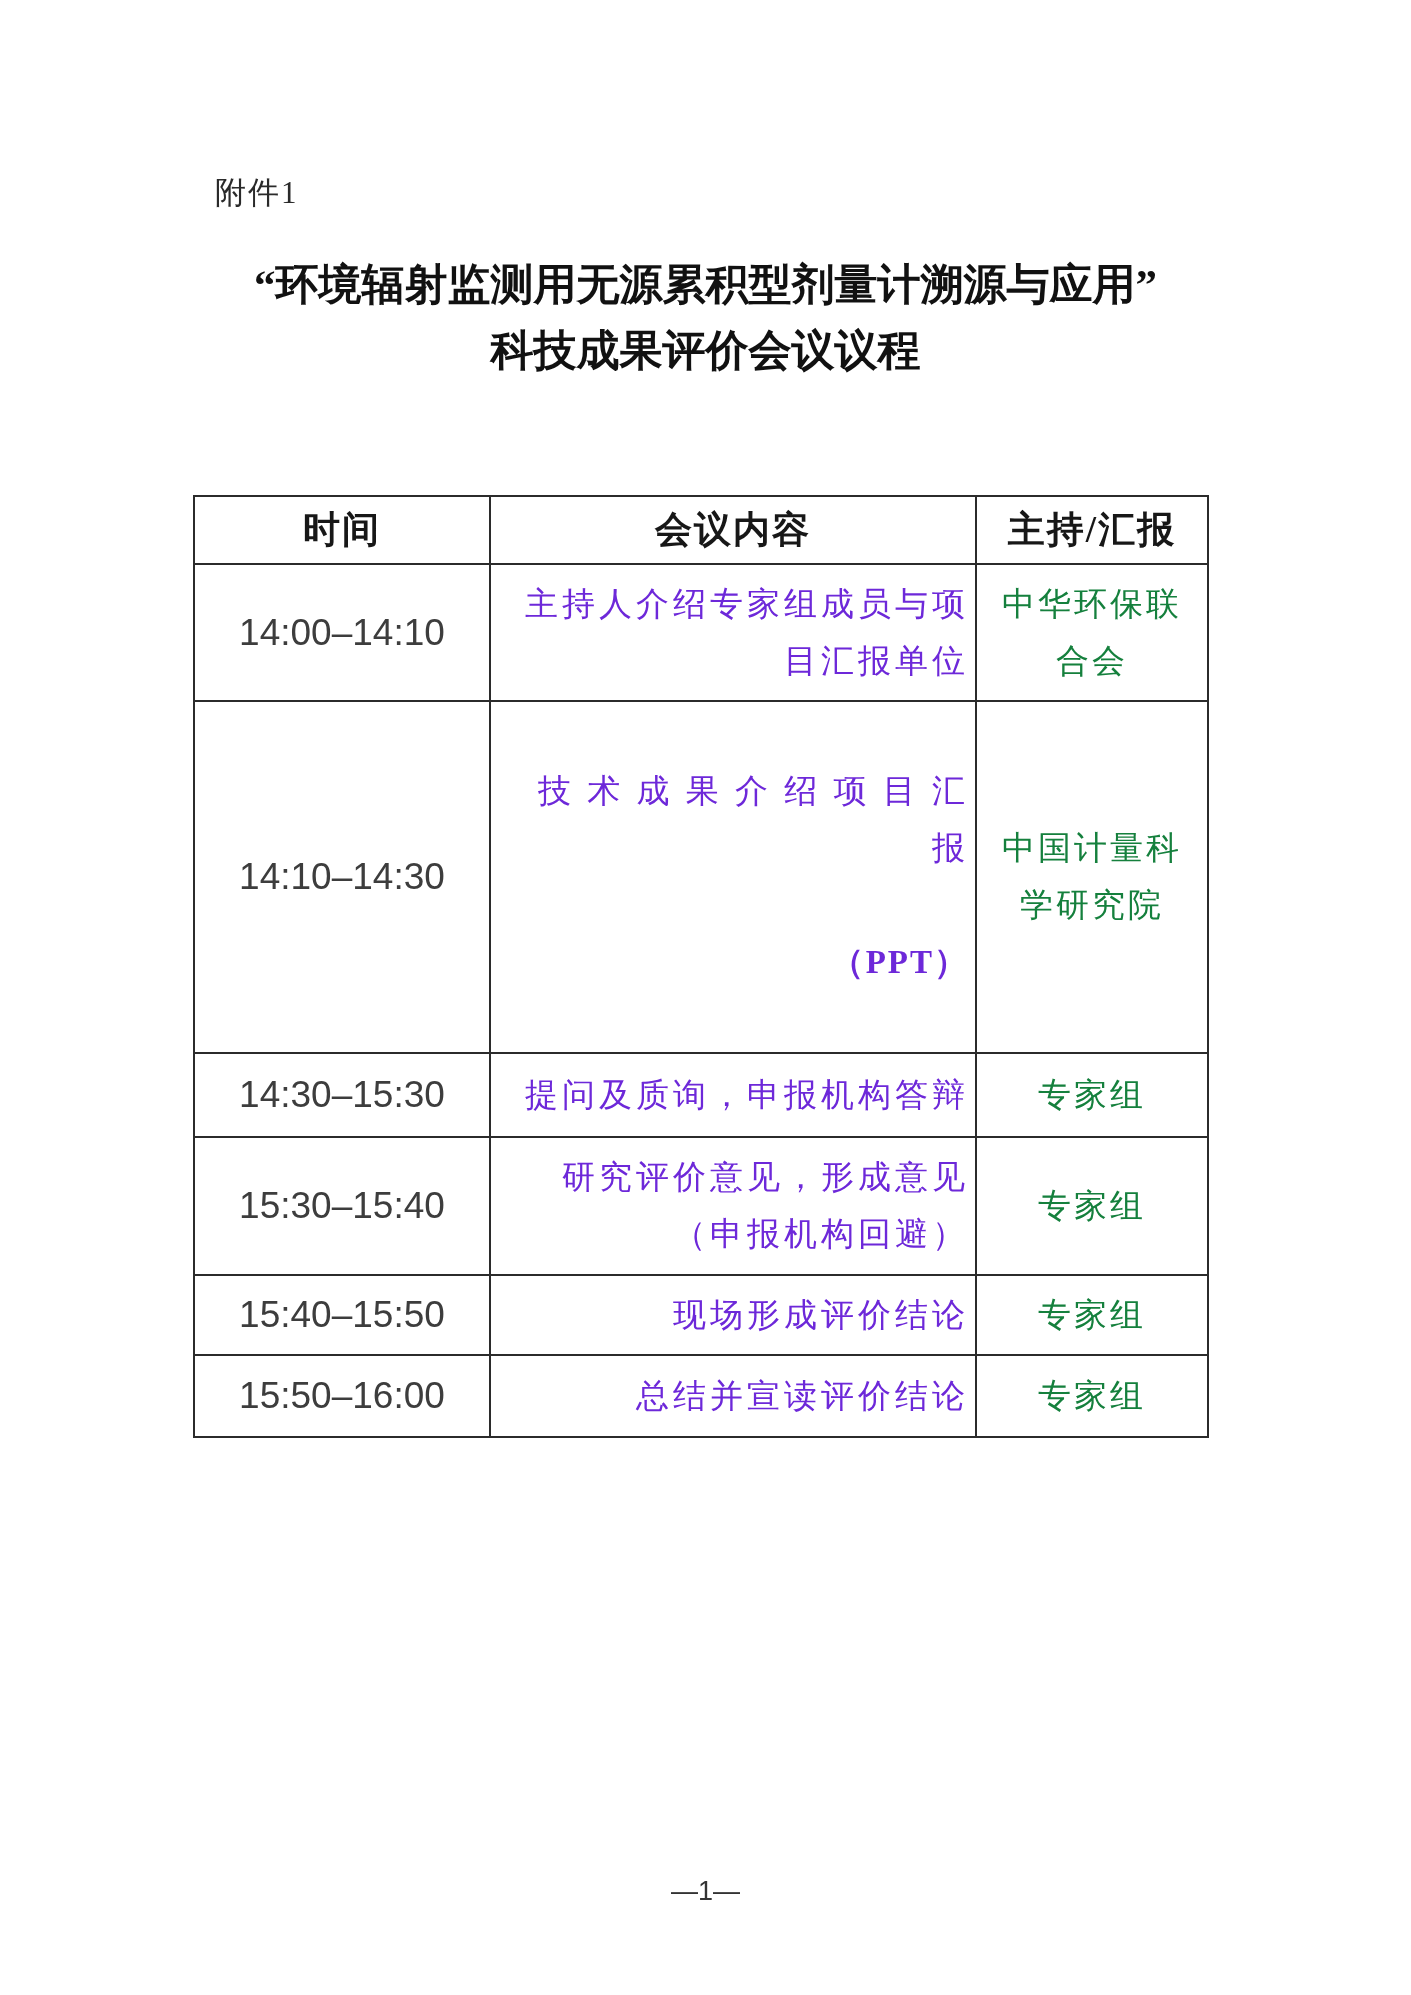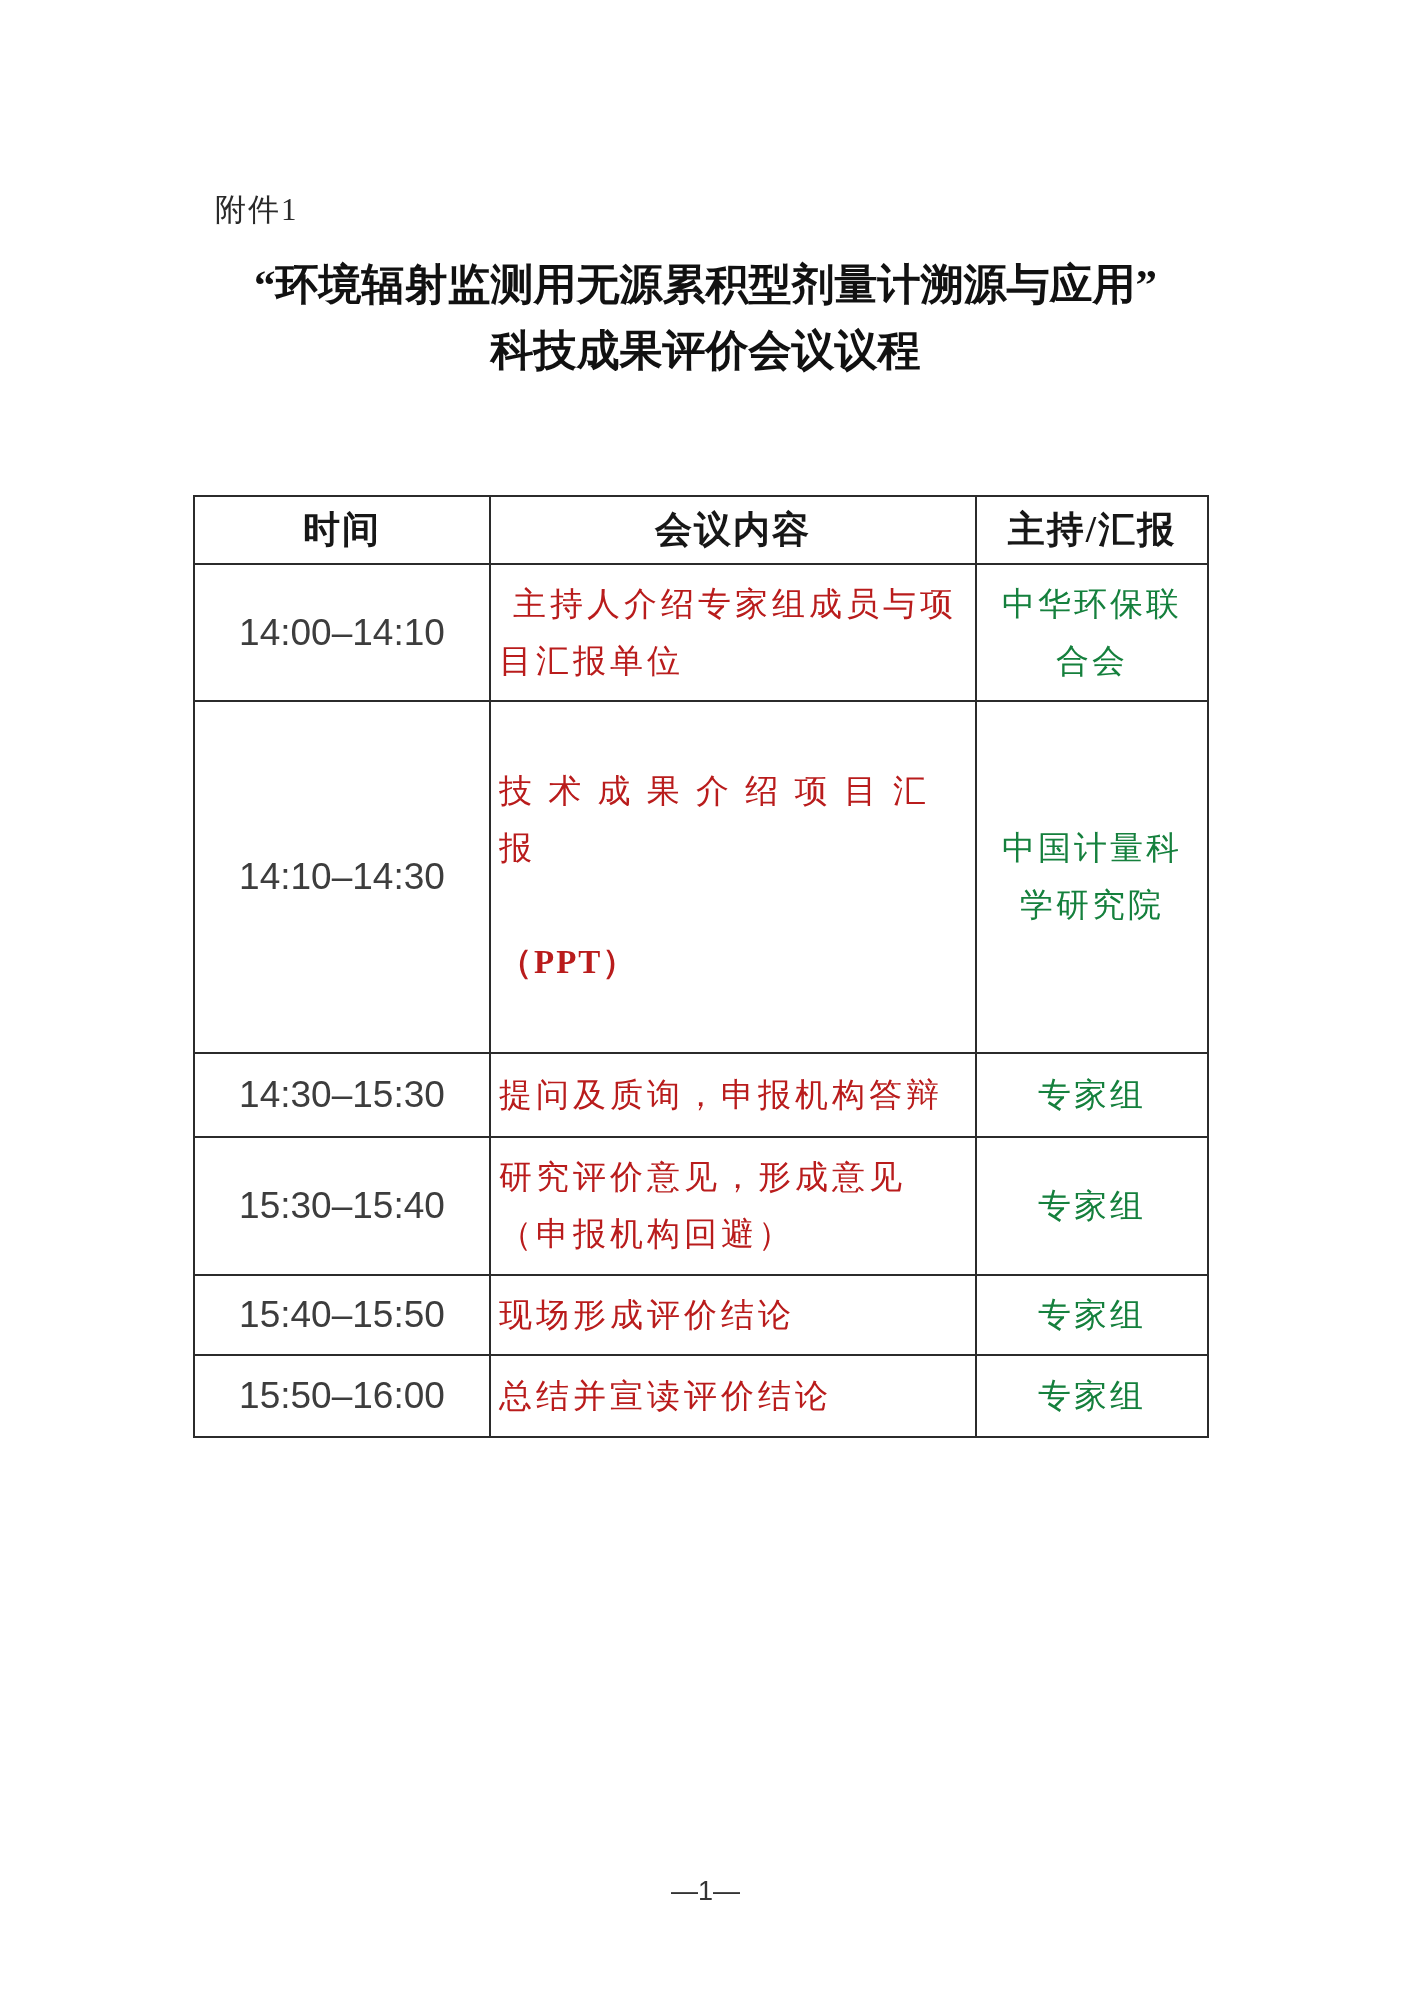--- a/index.html
+++ b/index.html
@@ -12,21 +12,21 @@
     width: 1411px;
     height: 1995px;
     background: #ffffff;
     color: #1c1c1c;
     font-family: "Liberation Serif", "DejaVu Serif", serif;
     overflow: hidden;
   }
   .attachment-label {
     position: absolute;
     left: 215px;
-    top: 189px;
+    top: 172px;
     font-size: 31px;
     letter-spacing: 2px;
     color: #2a2a2a;
   }
   .doc-title {
     position: absolute;
     top: 252px;
     left: 0;
     width: 1411px;
     text-align: center;
@@ -80,23 +80,23 @@
     text-align: center;
     font-family: "Liberation Sans", "DejaVu Sans", sans-serif;
     font-size: 37px;
     color: #3d3d3d;
   }
   .cell-content {
     font-size: 33px;
     line-height: 57px;
     letter-spacing: 4px;
     padding: 4px 6px 4px 8px;
-    text-align: left;
+    text-align: right;
     white-space: pre-line;
-    color: #b91c1c;
+    color: #6d28d9;
   }
   .indent-first { text-indent: 14px; }
   .cell-host {
     text-align: center;
     font-size: 33px;
     line-height: 57px;
     letter-spacing: 3px;
     white-space: pre-line;
     color: #15803d;
   }

